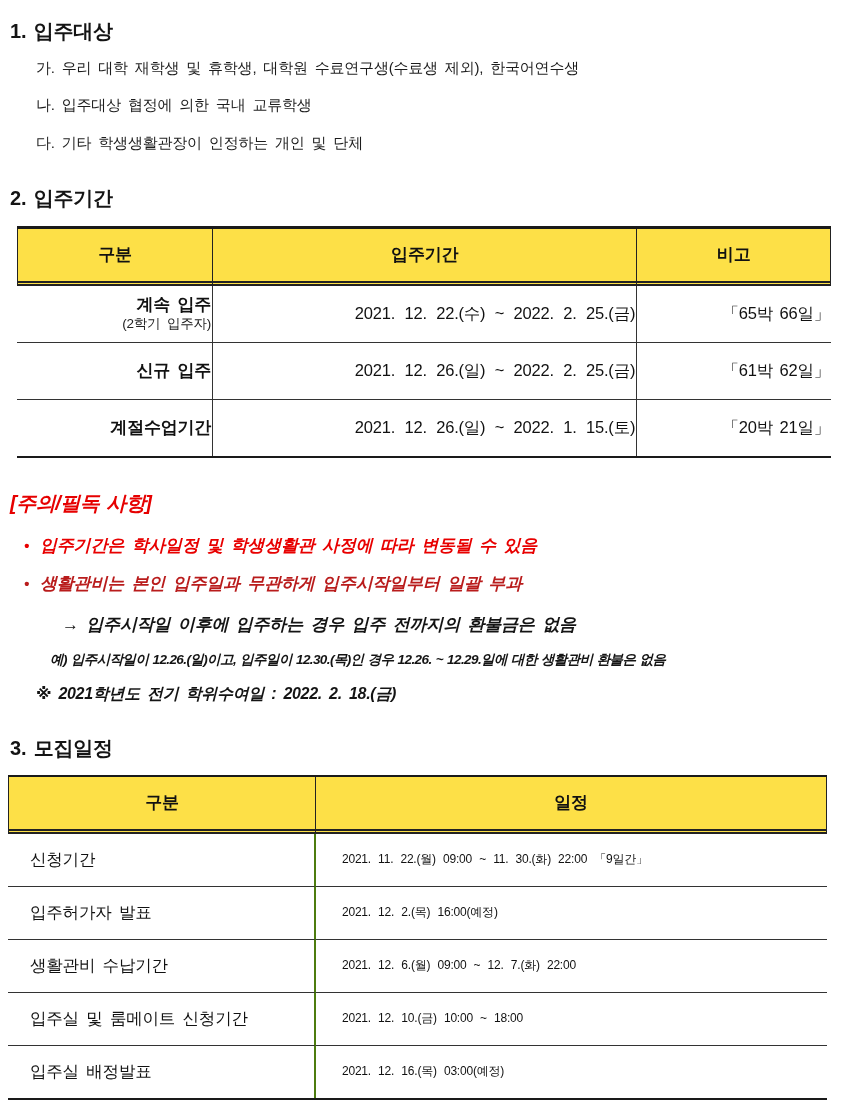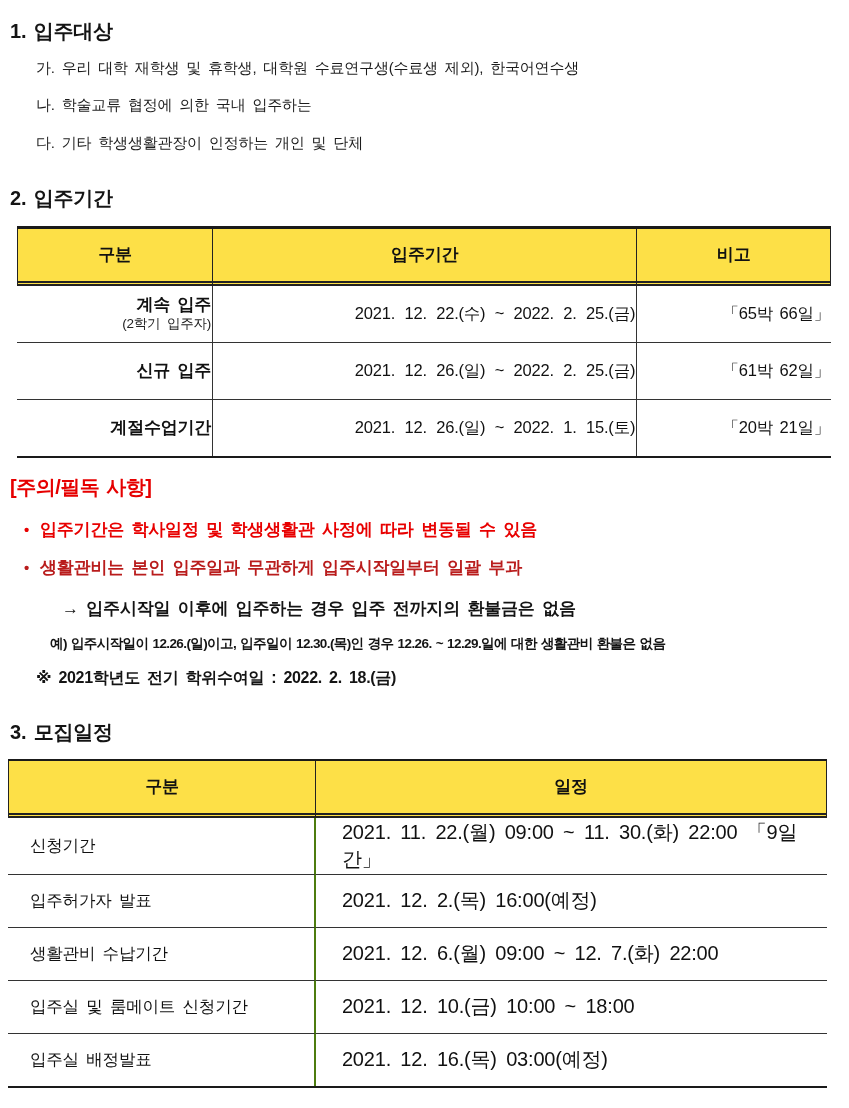--- a/index.html
+++ b/index.html
@@ -39,28 +39,28 @@
   .tbl1 th:first-child{border-left:1px solid #222;}
   .tbl2 th{border-right:1px solid #222;}
   .tbl2 th:first-child{border-left:1px solid #222;}
   .tbl2 th:last-child{border-right:1px solid #222;}
   td{vertical-align:middle;border-bottom:1px solid #333;}
   tr:last-child td{border-bottom:none;}
   .tbl1 td{height:54px;text-align:right;}
   .tbl1 td:not(:last-child){border-right:1px solid #333;}
   .tbl2 td{height:50px;text-align:left;}
   .tbl2 td:first-child{border-right:2px solid #4d7c0f;padding-left:22px;font-size:16.5px;word-spacing:3px;}
-  .tbl2 td:last-child{padding-left:26px;font-size:20px;word-spacing:4px;margin-top:39px;}
+  .tbl2 td:last-child{padding-left:26px;font-size:12px;word-spacing:4px;margin-top:39px;}
   .cat-cell{font-weight:700;font-size:17px;line-height:1.2;word-spacing:3px;}
   .cat-sub{display:block;font-weight:400;font-size:13.5px;color:#222;}
   .period-cell{font-size:16.5px;word-spacing:5px;}
   .note-cell{font-size:16.5px;word-spacing:2px;}
 
   
-  .notice{margin:16px 0 0 2px;}
+  .notice{margin:32px 0 0 2px;font-style:italic;}
   .notice-title{
     font-size:20px;font-weight:800;color:#e60000;
     letter-spacing:-0.5px;word-spacing:2px;margin:0 0 6px 0;
   }
   .bullet{
     position:relative;
     margin:19px 0 0 30px;font-size:17px;font-weight:600;
     word-spacing:3px;line-height:1.15;
   }
   .bullet::before{content:"\2022";position:absolute;left:-16px;top:1px;font-size:15px;}
@@ -81,21 +81,21 @@
   .sec3-title{margin-top:30px;}
 </style>
 </head>
 <body>
 
 <div class="page">
 
   <div class="h-num">1. 입주대상</div>
   <div class="target-list">
     <div class="target-item">가. 우리 대학 재학생 및 휴학생, 대학원 수료연구생(수료생 제외), 한국어연수생</div>
-    <div class="target-item">나. 학술교류 협정에 의한 국내 입주하는</div>
+    <div class="target-item">나. 입주대상 협정에 의한 국내 교류학생</div>
     <div class="target-item">다. 기타 학생생활관장이 인정하는 개인 및 단체</div>
   </div>
 
   <div class="h-num" style="margin-top:34px;">2. 입주기간</div>
 
   <table class="tbl1">
     <colgroup>
         <col style="width:24.1%">
         <col style="width:52.1%">
         <col style="width:23.8%">

